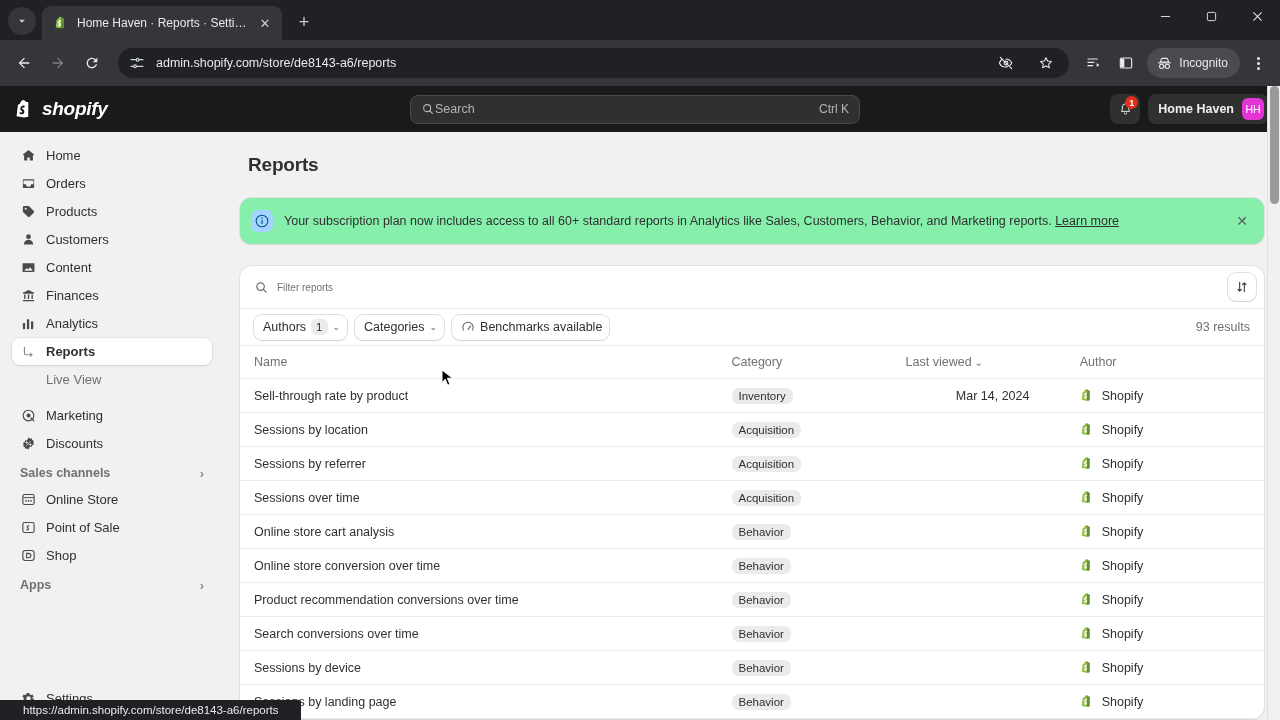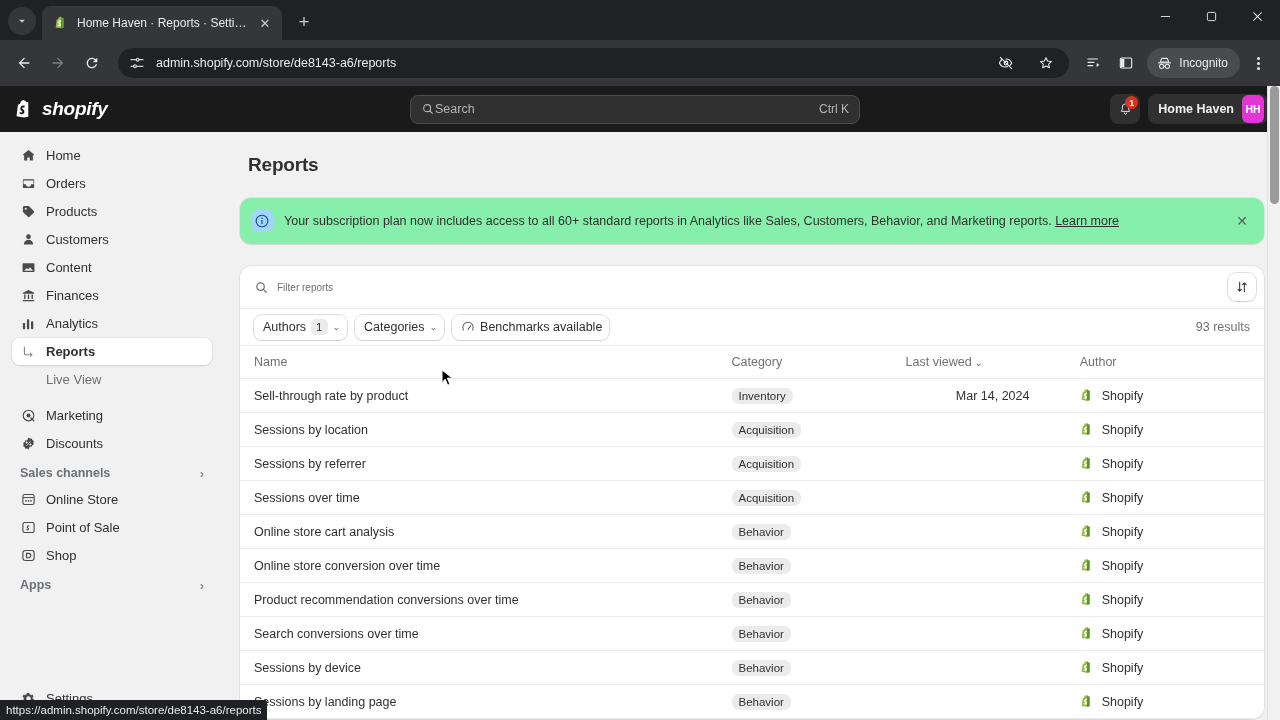--- a/index.html
+++ b/index.html
@@ -115,22 +115,22 @@
     border-radius: 7px; background: #e0301e; color: #fff; font-size: 9px;
     display: flex; align-items: center; justify-content: center; padding: 0 3px;
     font-weight: bold;
   }
   .store-pill {
     height: 30px; background: #303030; border-radius: 8px;
     display: flex; align-items: center; gap: 8px; padding: 0 4px 0 10px;
   }
   .store-pill .nm { font-size: 12.5px; color: #f0f0f0; font-weight: 600;}
   .avatar {
-    width: 22px; height: 28px; border-radius: 6px; background: #e335d6;
-    color: #fff; font-size: 10.5px; font-weight: bold;
+    width: 22px; height: 22px; border-radius: 6px; background: #e335d6;
+    color: #fff; font-size: 10.5px; font-weight: normal;
     display: flex; align-items: center; justify-content: center;
   }
 
   
   .shop-body { flex: 1; display: flex; min-height: 0; background: #f1f1f1;}
 
   .sidebar {
     width: 224px; flex: 0 0 224px; background: #f1f1f1;
     padding: 10px 12px 0 12px; display: flex; flex-direction: column;
     position: relative;
@@ -232,21 +232,21 @@
   .author-cell { display: flex; align-items: center; gap: 8px; }
   .shop-bag { width: 14px; height: 15px; flex: 0 0 14px; }
 
   
   .cursor { position: absolute; width: 13px; height: 19px; pointer-events: none; z-index: 50;}
 
   
   .statusbar {
     position: absolute; left: 0; bottom: 0; height: 20px;
     background: #202124; color: #e8eaed; font-size: 11.5px;
-    display: flex; align-items: center; padding: 0 6px; z-index: 60;
+    display: flex; align-items: center; padding: 0 23px; z-index: 60;
     border-top-right-radius: 2px; white-space: nowrap;
   }
 
   
   .pagescroll {
     position: absolute; right: 0; top: 0; width: 13px; height: 100%;
     background: #f1f1f1; border-left: 1px solid #e0e0e0; z-index: 40;
   }
   .pagescroll .thumb {
     position: absolute; top: 0; left: 2px; width: 9px; height: 118px;

